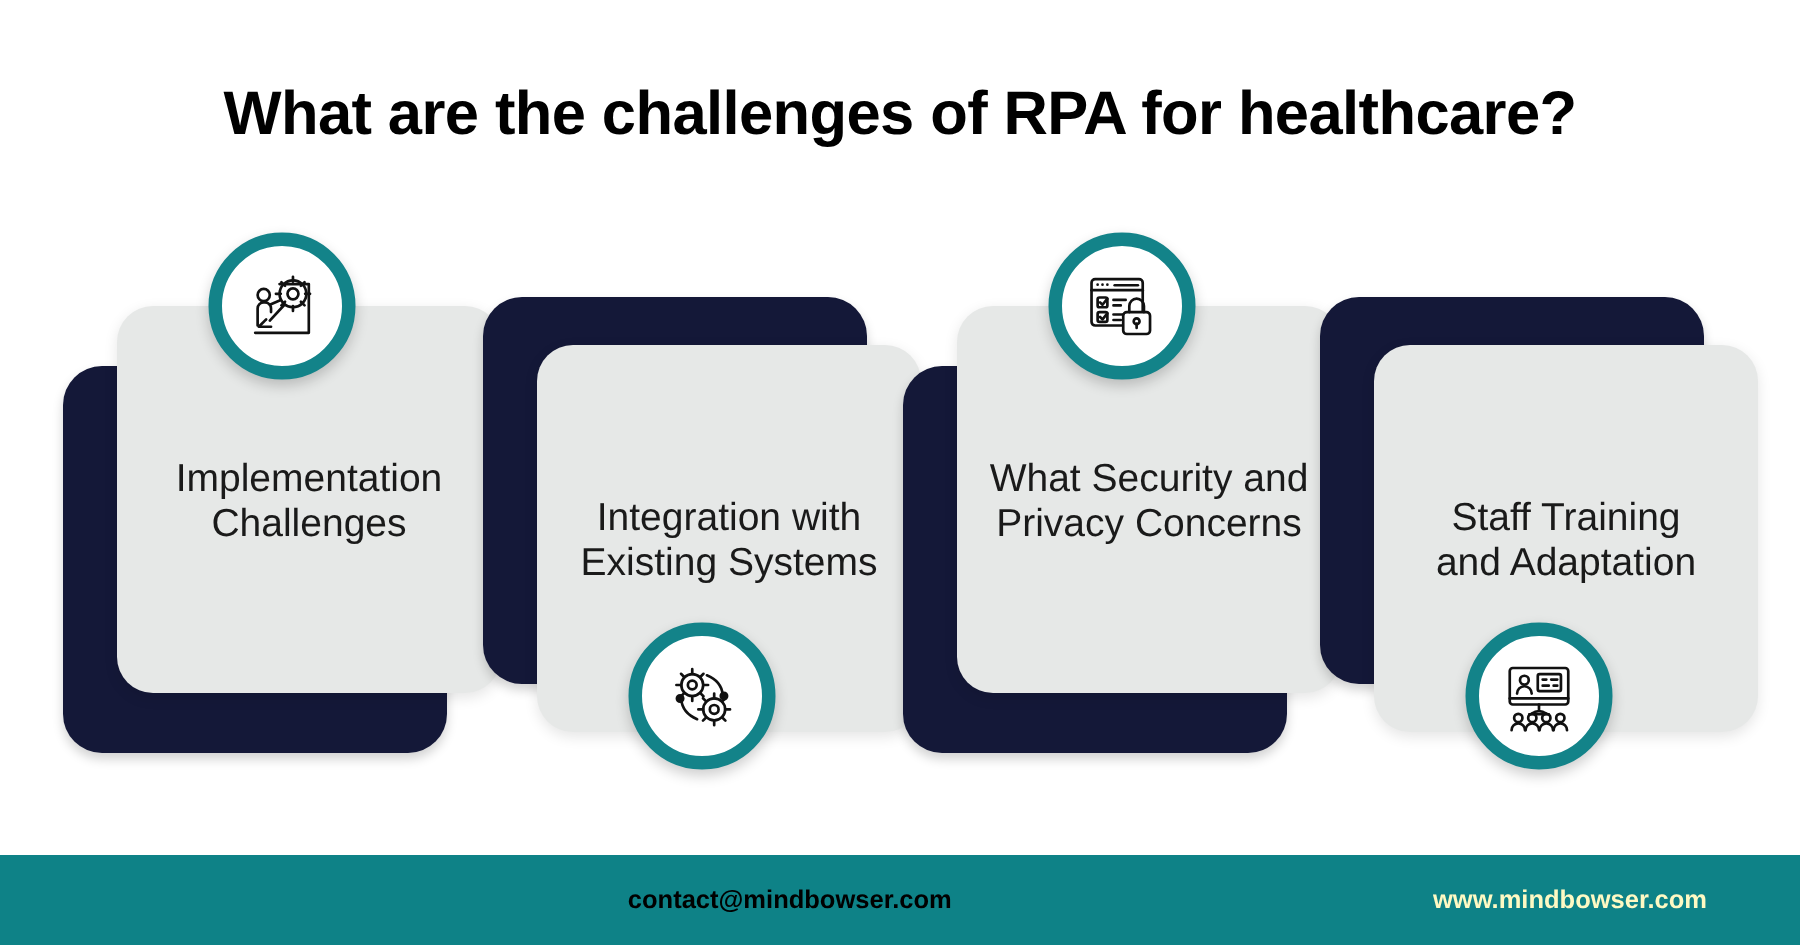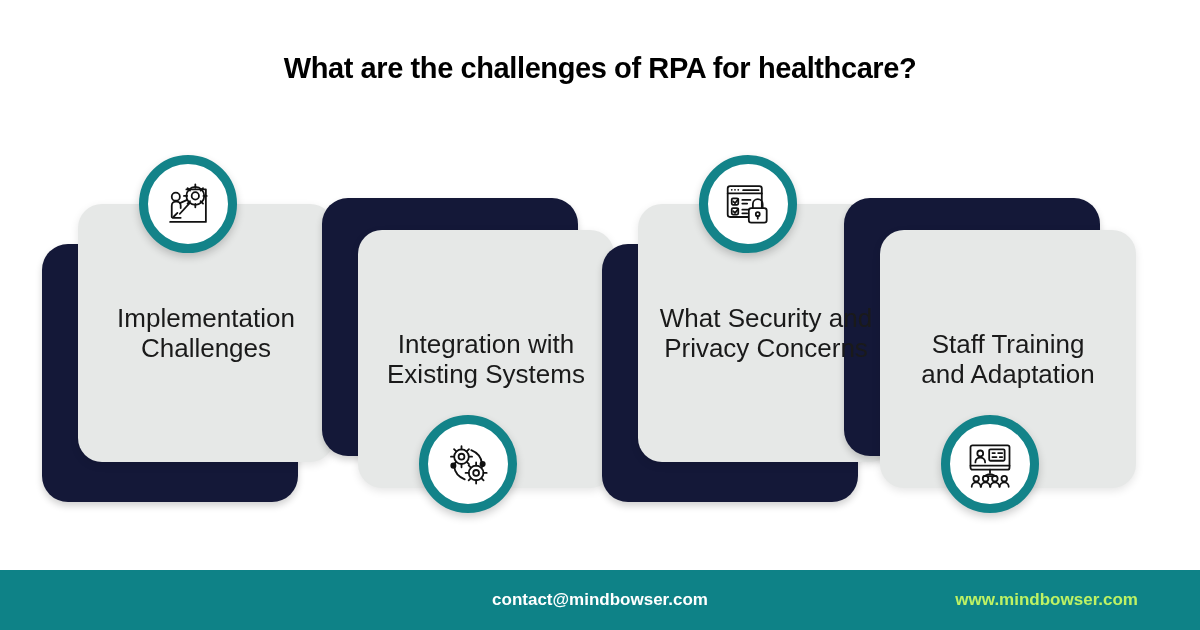--- a/index.html
+++ b/index.html
@@ -9,21 +9,21 @@
     font-family:"Liberation Sans", sans-serif;
     position:relative;
     overflow:hidden;
   }
 
   
   .title {
     position:absolute;
     top:52px; left:0; width:1200px;
     text-align:center;
-    font-size:29px;
+    font-size:41px;
     font-weight:bold;
     color:#000000;
     letter-spacing:-0.4px;
     font-family:"Liberation Sans", sans-serif;
   }
 
   
   .cards {
     position:absolute;
     top:0; left:0; width:1200px; height:570px;
@@ -116,31 +116,31 @@
     font-size:19px;
     line-height:20px;
     letter-spacing:0.3px;
     font-family:"Liberation Sans", sans-serif;
     display:flex;
     align-items:center;
   }
   .logo-swirl { display:inline-block; vertical-align:middle; }
   .footer-email {
     position:absolute;
-    left:0; width:1200px;
+    left:0; width:1053px;
     text-align:center;
-    color:#ffffff;
+    color:#000000;
     font-size:17px;
     font-weight:bold;
     font-family:"Liberation Sans", sans-serif;
   }
   .footer-site {
     position:absolute;
     right:62px;
-    color:#bef264;
+    color:#fef9c3;
     font-size:17px;
     font-weight:bold;
     font-family:"Liberation Sans", sans-serif;
   }
 </style>
 </head>
 <body>
 
 <h1 class="title">What are the challenges of RPA for healthcare?</h1>
 
@@ -215,21 +215,21 @@
         <path d="M14 41 l2 2 l4 -5"></path>
         <path d="M25 39 h10 M25 43.5 h6"></path>
         <rect x="33" y="37" width="22" height="18" rx="3" fill="#fff"></rect>
         <path d="M38 37 v-5 a6 6 0 0 1 12 0 v5"></path>
         <circle cx="44" cy="44.5" r="2.4"></circle>
         <path d="M44 46.5 v3.5"></path>
       </svg>
     </div>
   </div>
 
-  <div class="card-group variant-b" style="left:862px; top:212px;">
+  <div class="card-group variant-b" style="left:898px; top:212px;">
     <div class="shadow-plate"></div>
     <div class="front-card">
       <div class="card-label">Staff Training
 and Adaptation</div>
     </div>
     <div class="icon-circle">
       <svg viewBox="0 0 64 64" fill="none" stroke="#111" stroke-width="2.2" stroke-linecap="round" stroke-linejoin="round">
         <rect x="8" y="9" width="48" height="30" rx="2.5"></rect>
         <path d="M8 34 H56"></path>
         <circle cx="20" cy="19" r="3.6"></circle>

